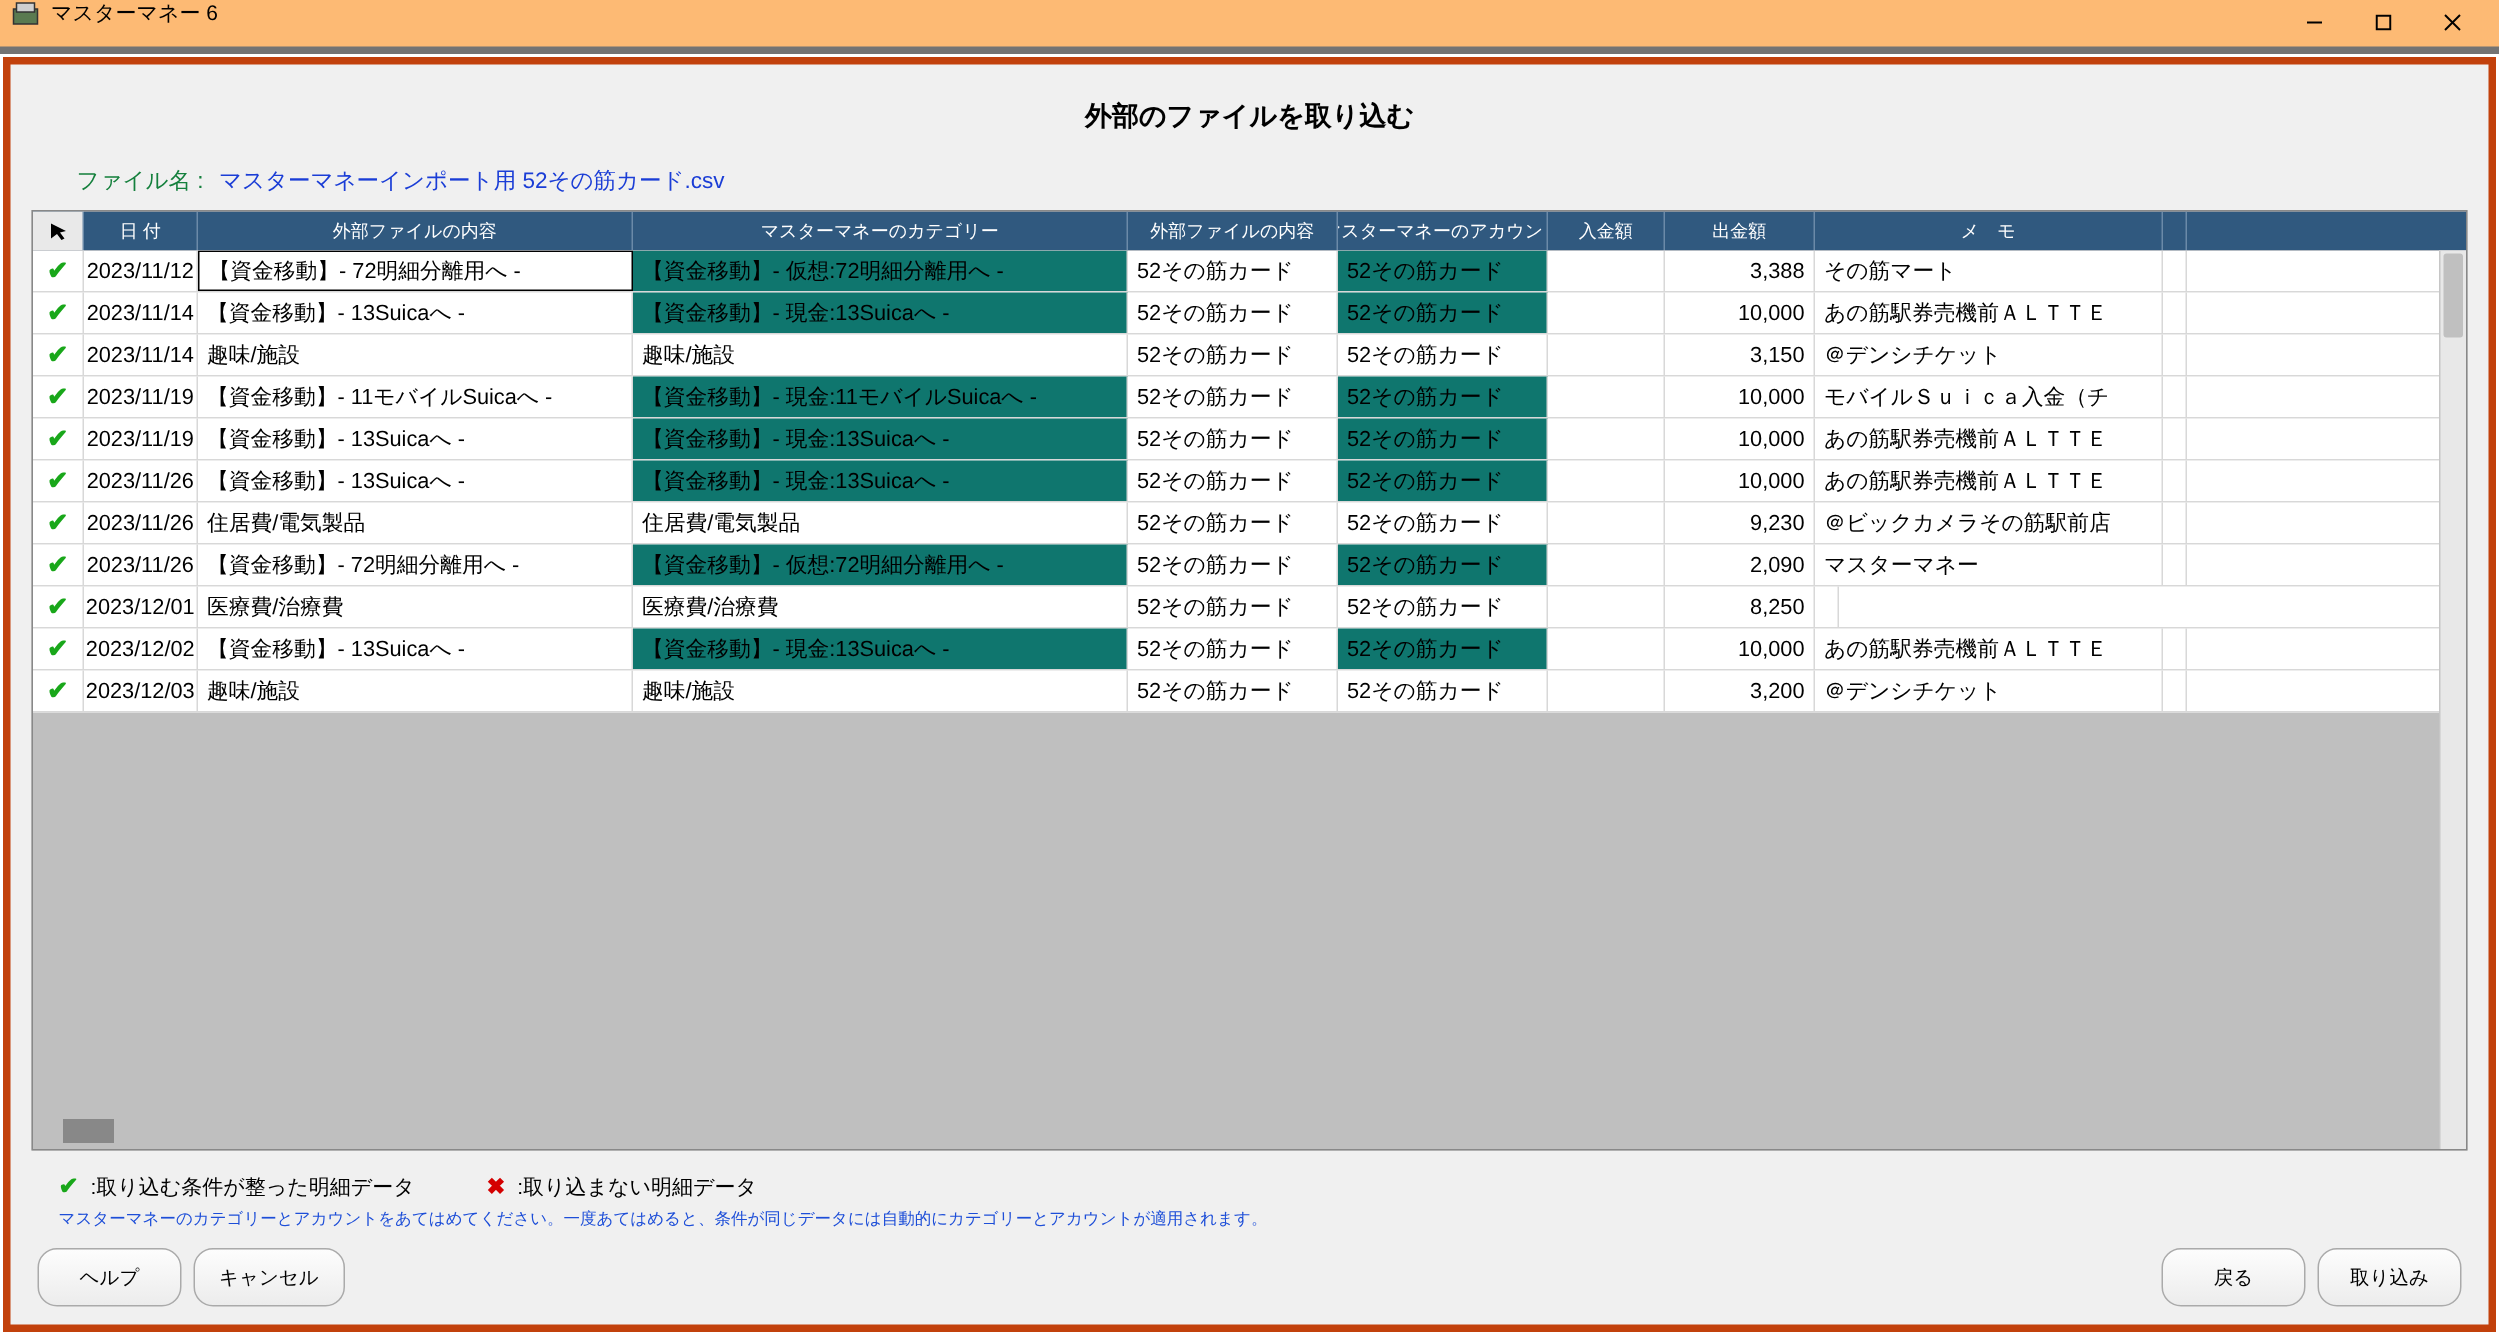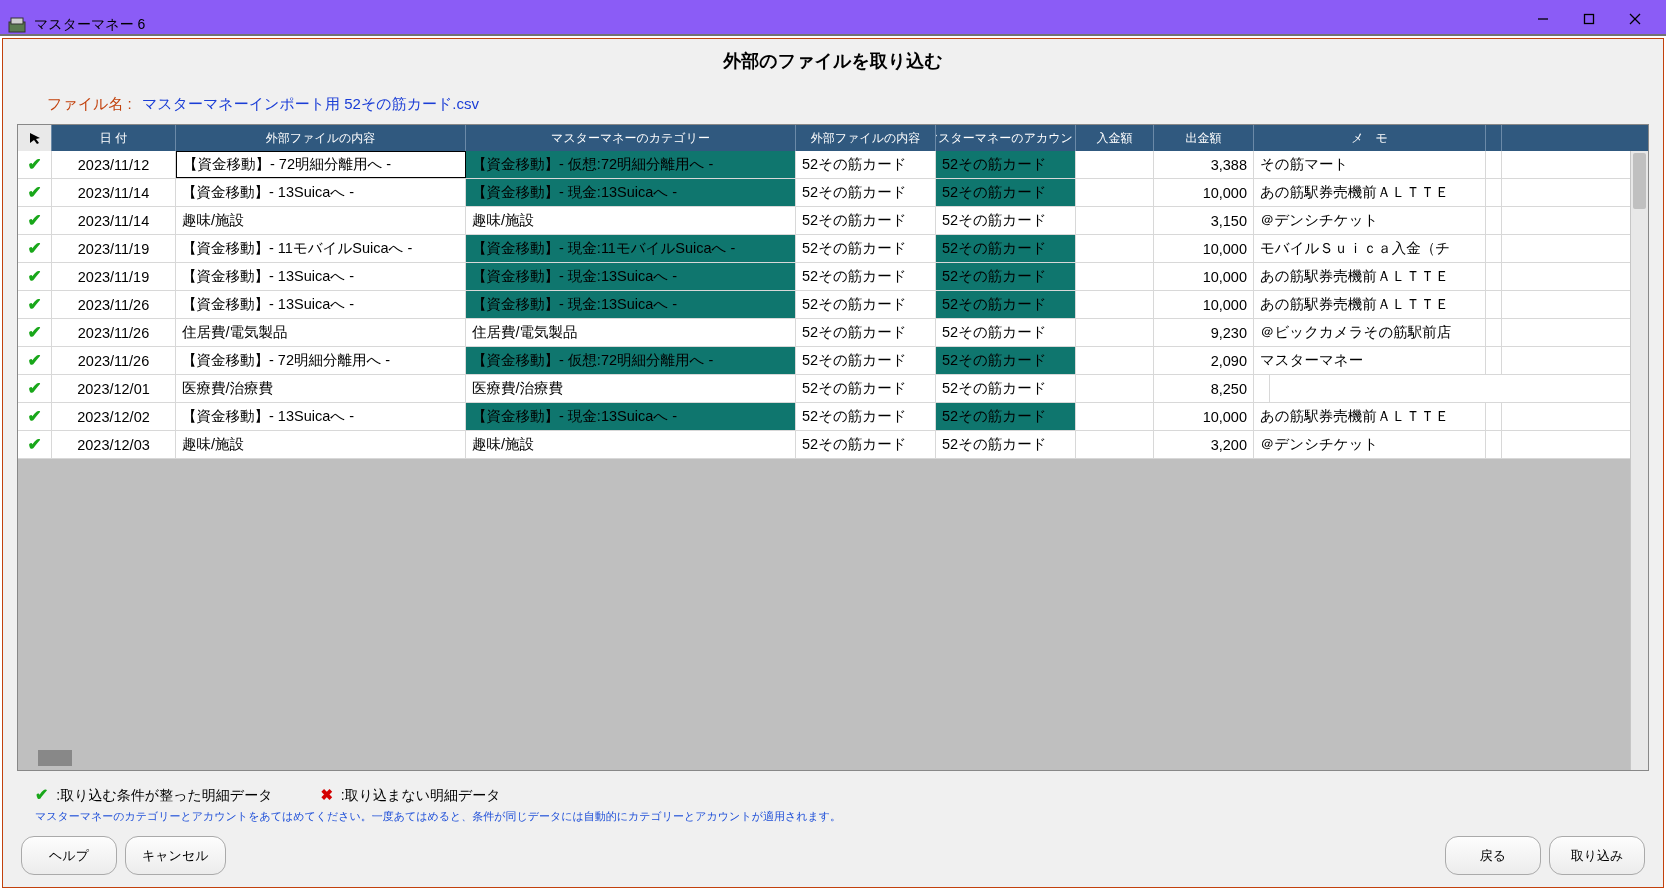--- a/index.html
+++ b/index.html
@@ -9,59 +9,59 @@
   background: #fff;
   width: 1666px;
   height: 890px;
   overflow: hidden;
   display: flex;
   flex-direction: column;
 }
 .titlebar {
   height: 36px;
   display: flex;
-  align-items: flex-end;
+  align-items: flex-start;
   padding: 0 8px;
-  background: #8b5cf6;
-  border-bottom: 2px solid #737373;
+  background: #fdba74;
+  border-bottom: 5px solid #737373;
 }
 .titlebar .app-icon {
   width: 18px; height: 18px;
   margin-right: 8px;
   display: inline-flex;
 }
 .titlebar .title { font-size: 14px; flex: 1; }
 .win-controls { display: flex; gap: 0; }
 .win-btn {
   width: 46px; height: 30px;
   display: flex; align-items: center; justify-content: center;
   cursor: pointer;
 }
 
 .dialog {
   flex: 1;
   background: #f0f0f0;
-  border: 1px solid #c2410c;
+  border: 5px solid #c2410c;
   margin: 2px;
   display: flex;
   flex-direction: column;
-  padding: 0 14px 10px 14px;
+  padding: 12px 14px 10px 14px;
   overflow: hidden;
 }
 .dialog-title {
   text-align: center;
   font-size: 18px;
   font-weight: bold;
   padding: 10px 0 18px 0;
 }
 .file-row {
   padding: 4px 0 10px 30px;
   font-size: 15px;
 }
-.file-row .label { color: #c2410c; }
+.file-row .label { color: #15803d; }
 .file-row .filename { color: #1a3dd6; margin-left: 6px; }
 
 .grid-wrap {
   flex: 1;
   border: 1px solid #888;
   background: #bfbfbf;
   display: flex;
   flex-direction: column;
   overflow: hidden;
   position: relative;
@@ -108,21 +108,21 @@
   align-items: center;
 }
 .cell.num { justify-content: flex-end; font-variant-numeric: tabular-nums; }
 .cell.date { justify-content: center; }
 .chk-cell {
   width: 34px;
   display:flex; align-items:center; justify-content:center;
   border-right: 1px solid #d8d8d8;
 }
 .chk-green { color:#19a71a; font-weight:bold; font-size:17px; }
-.col-date { width: 124px; }
+.col-date { width: 76px; }
 .col-ext-content { width: 290px; }
 .col-mm-cat { width: 330px; }
 .col-ext-acct { width: 140px; }
 .col-mm-acct { width: 140px; }
 .col-in { width: 78px; }
 .col-out { width: 100px; }
 .col-memo { width: 232px; }
 .col-last { width: 16px; }
 
 .head-ptr {

